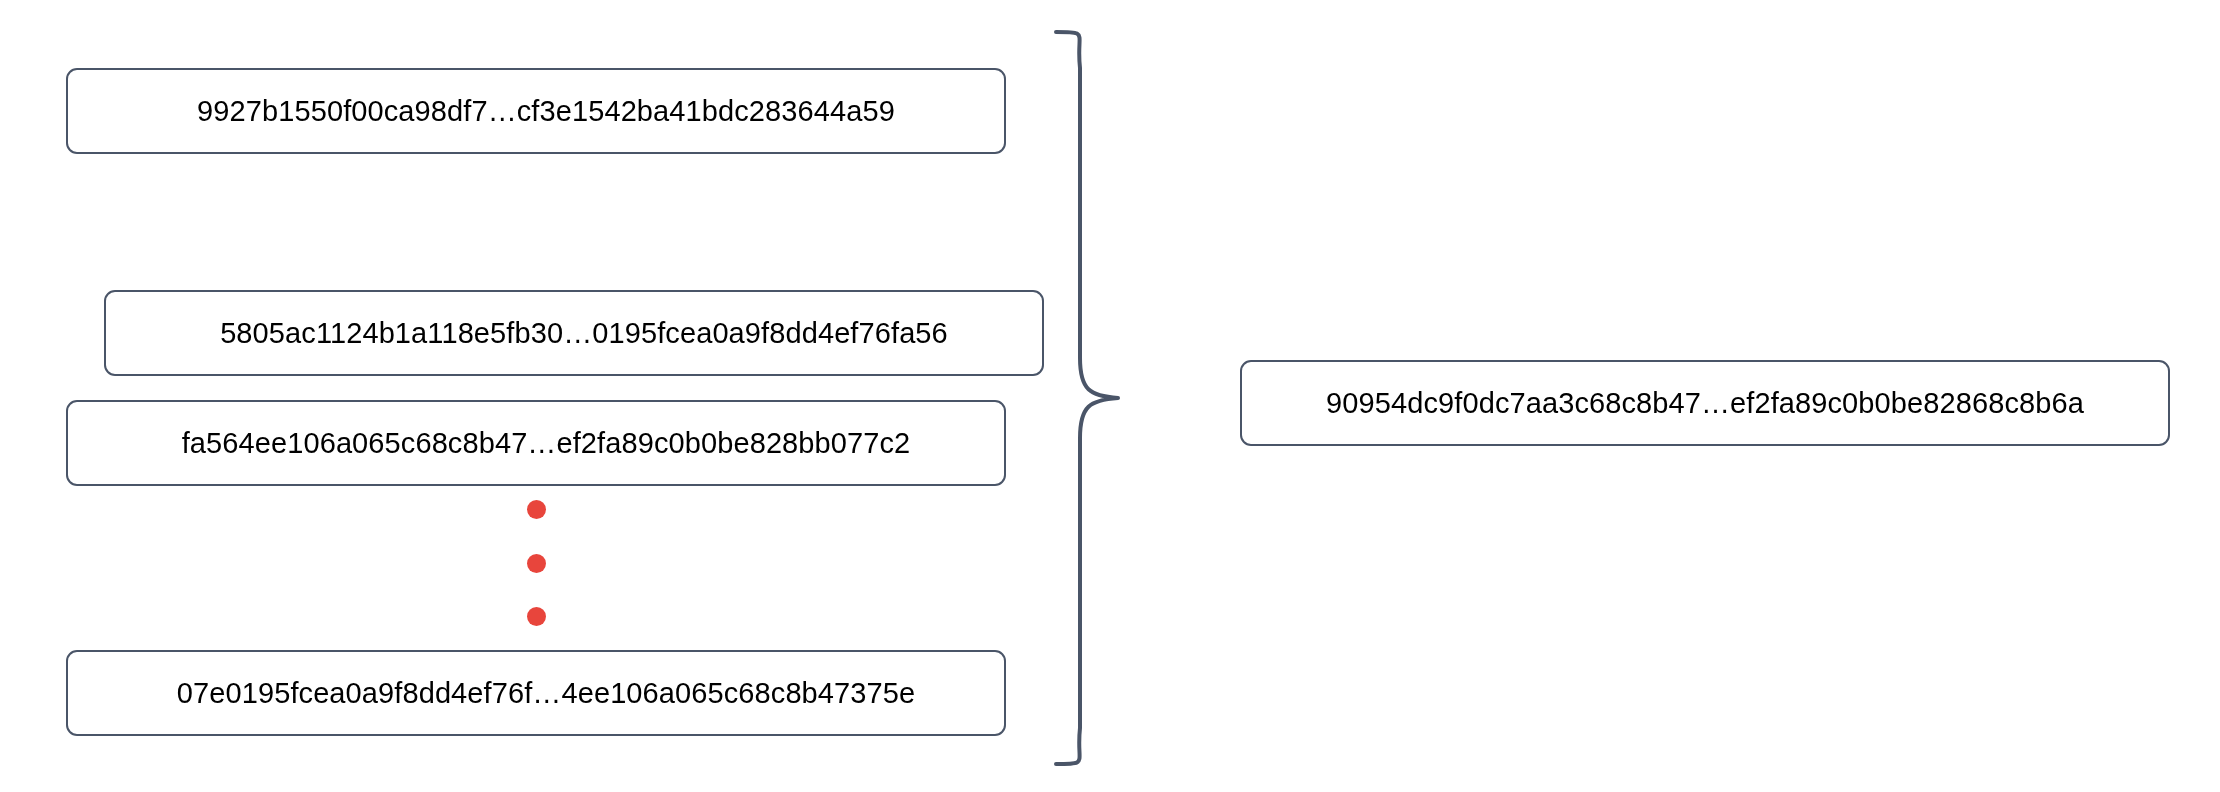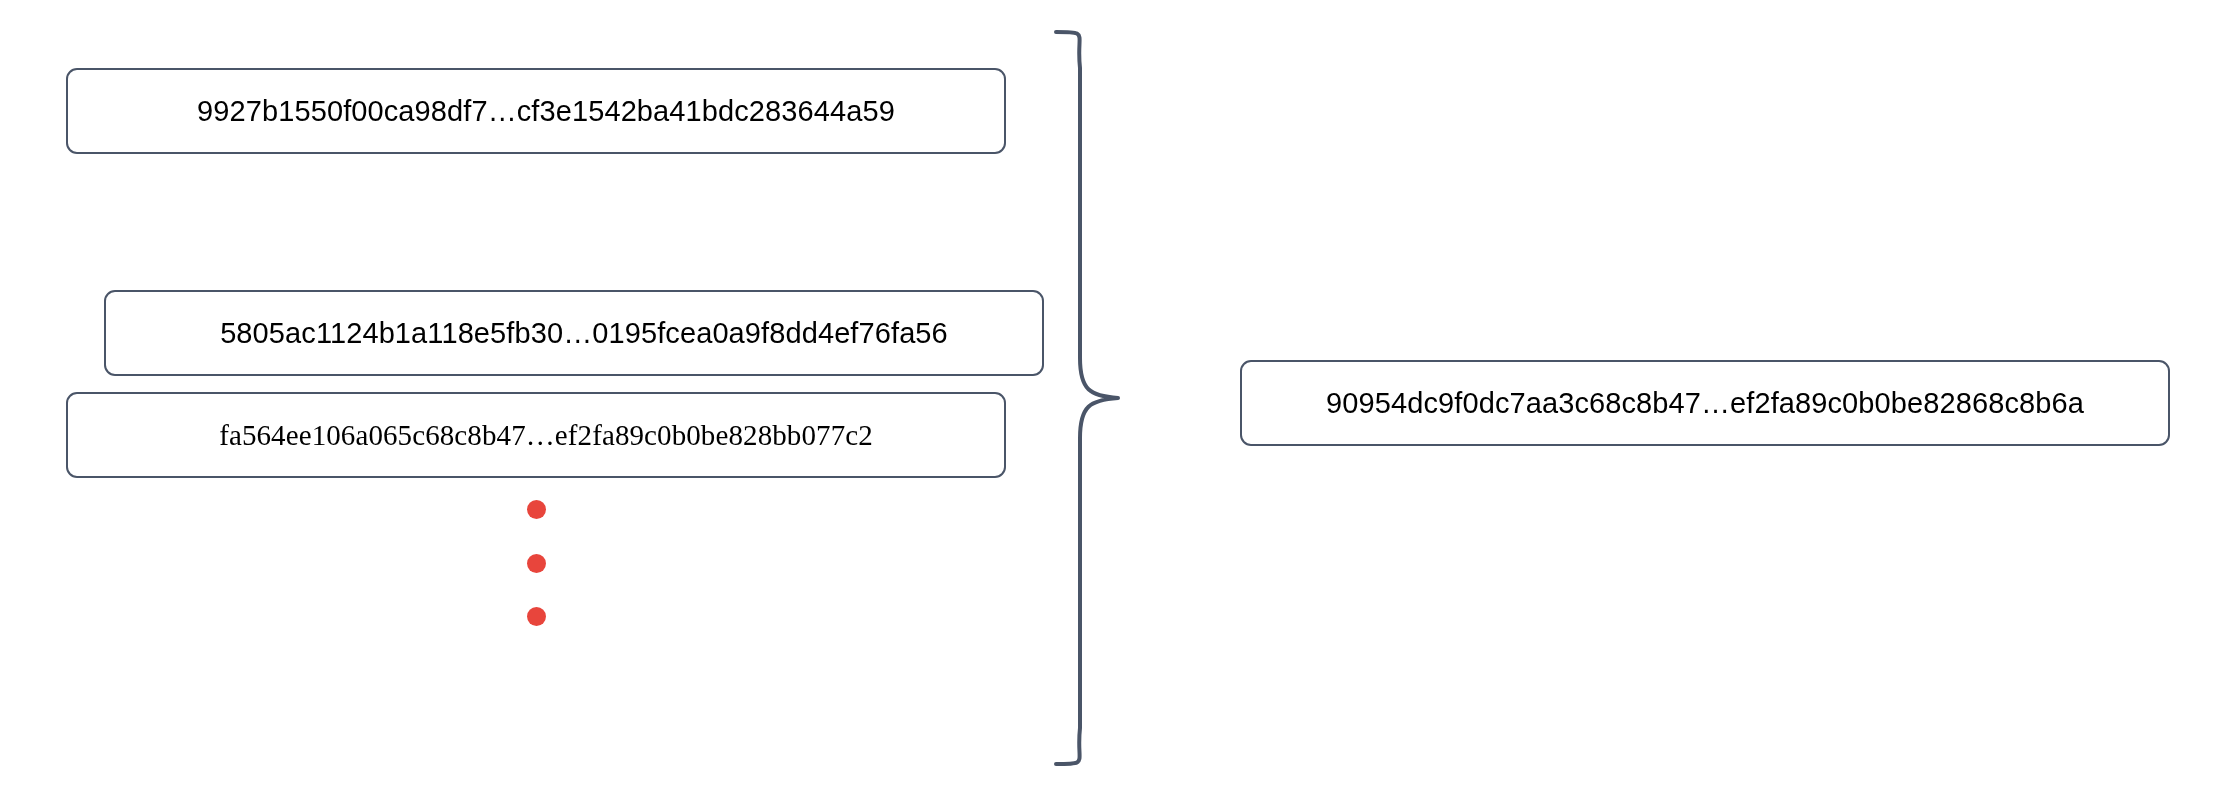--- a/index.html
+++ b/index.html
@@ -41,21 +41,21 @@
   
   .input-box {
     left: 66px;
     width: 940px;
     height: 86px;
     padding-left: 20px;
   }
   #input-0 { top: 68px; }
   #input-1 { top: 180px; }
   #input-2 { top: 290px; margin-left: 38px; }
-  #input-3 { top: 392px; font-family: Liberation Serif, serif; }
+  #input-3 { top: 400px; }
   #input-4 { top: 650px; }
 
   
   #ellipsis {
     position: absolute;
     left: 491px;
     top: 500px;
     width: 90px;
     height: 126px;
     display: flex;
@@ -98,20 +98,21 @@
   <div class="hash-box input-box" id="input-2">5805ac1124b1a118e5fb30…0195fcea0a9f8dd4ef76fa56</div>
 
   <div class="hash-box input-box" id="input-3">fa564ee106a065c68c8b47…ef2fa89c0b0be828bb077c2</div>
 
   <div id="ellipsis">
     <div class="ellipsis-dot"></div>
     <div class="ellipsis-dot"></div>
     <div class="ellipsis-dot"></div>
   </div>
 
+  <div class="hash-box input-box" id="input-4">07e0195fcea0a9f8dd4ef76f…4ee106a065c68c8b47375e</div>
 
   <svg id="brace" viewBox="0 0 90 740" preserveAspectRatio="none">
     <path d="M 10 4
              C 44 4, 30 4, 34 40
              L 34 330
              C 34 362, 44 368, 72 370
              C 44 372, 34 378, 34 410
              L 34 700
              C 30 736, 44 736, 10 736" fill="none" stroke="#4a5568" stroke-width="4" stroke-linecap="round" stroke-linejoin="round"></path>
   </svg>

